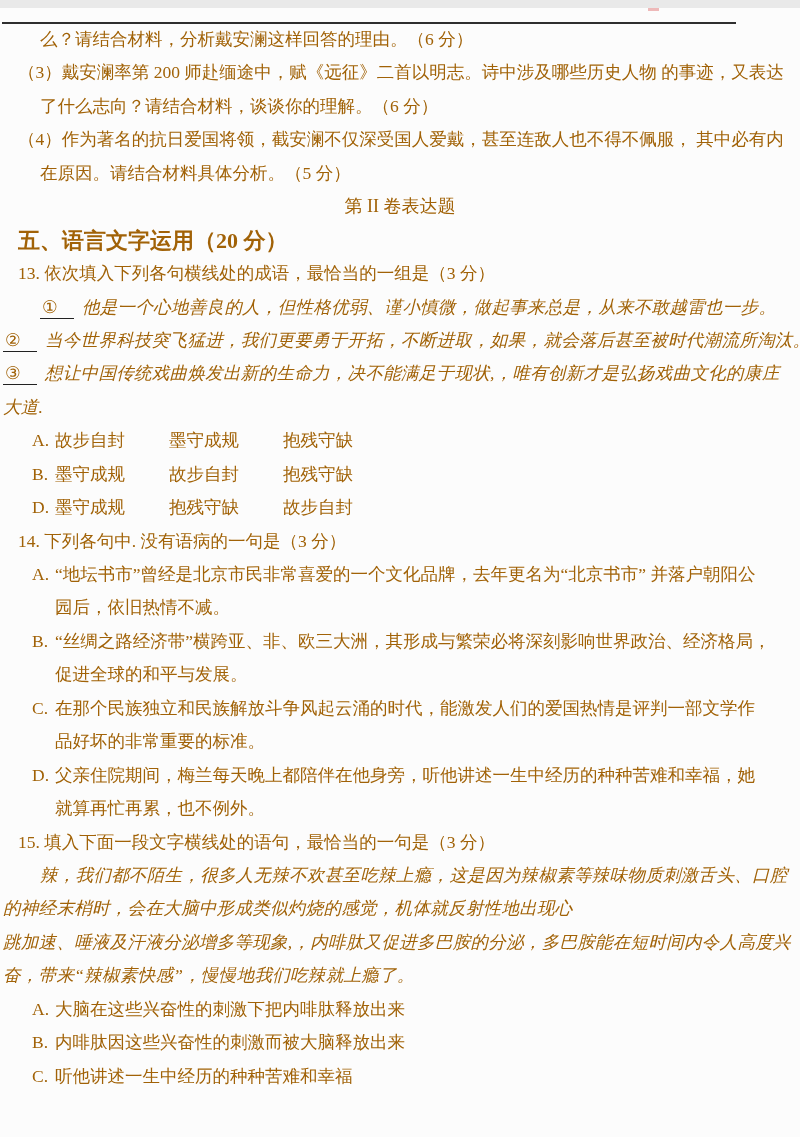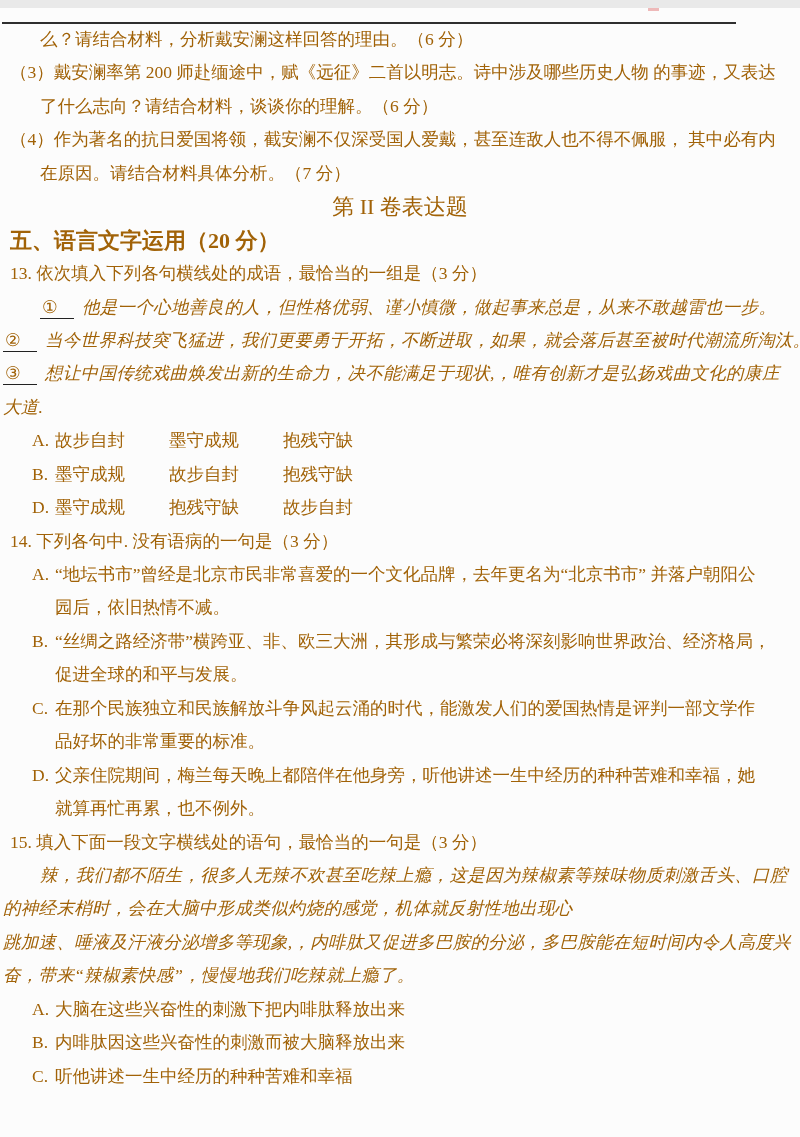--- a/index.html
+++ b/index.html
@@ -10,25 +10,25 @@
     background:#fcfcfc;
     overflow:hidden;
     font-family:"Liberation Serif","DejaVu Serif",serif;
     color:#a16207;
   }
   .scan-mark{position:absolute;top:0;left:648px;width:11px;height:3px;background:#eeb9b9;}
   .rule{position:absolute;top:14px;left:2px;width:734px;height:2px;background:#2f2f2f;}
   .doc{position:absolute;top:15px;left:0;width:800px;}
   .line{height:33.45px;line-height:33.45px;white-space:nowrap;font-size:17.5px;}
   .ind3{padding-left:3px;}
-  .ind10{padding-left:10px;}
+  .ind10{padding-left:18px;}
   .ind32{padding-left:32px;}
   .ind40{padding-left:40px;}
   .ind55{padding-left:55px;}
-  .center{text-align:center;font-size:22px;}
+  .center{text-align:center;font-size:18px;}
   .bold{font-weight:bold;font-size:22px;}
   .kai{font-style:italic;font-size:17.5px;letter-spacing:.3px;}
   .blank{
     font-style:normal;
     border-bottom:1.5px solid #222;
     padding:0 16px 1px 2px;
     margin-right:8px;
   }
   .opt-label{display:inline-block;min-width:23px;}
   .w{display:inline-block;min-width:72px;margin-right:42px;}
@@ -40,21 +40,21 @@
 <div class="page">
   <div class="scan-mark"></div>
   <div class="rule"></div>
 
   <div class="doc">
 
     <div class="line ind40">么？请结合材料，分析戴安澜这样回答的理由。（6 分）</div>
     <div class="line ind10">（3）戴安澜率第 200 师赴缅途中，赋《远征》二首以明志。诗中涉及哪些历史人物 的事迹，又表达</div>
     <div class="line ind40">了什么志向？请结合材料，谈谈你的理解。（6 分）</div>
     <div class="line ind10">（4）作为著名的抗日爱国将领，截安澜不仅深受国人爱戴，甚至连敌人也不得不佩服， 其中必有内</div>
-    <div class="line ind40">在原因。请结合材料具体分析。（7 分）</div>
+    <div class="line ind40">在原因。请结合材料具体分析。（5 分）</div>
 
     <div class="line center">第 II 卷表达题</div>
     <div class="line ind10 bold">五、语言文字运用（20 分）</div>
 
     <div class="line ind10">13. 依次填入下列各句横线处的成语，最恰当的一组是（3 分）</div>
     <div class="line ind40 kai">
       <span class="blank">①</span><span>他是一个心地善良的人，但性格优弱、谨小慎微，做起事来总是，从来不敢越雷也一步。</span>
     </div>
     <div class="line ind3 kai">
       <span class="blank">②</span><span>当今世界科技突飞猛进，我们更要勇于开拓，不断进取，如果，就会落后甚至被时代潮流所淘汰。</span>

